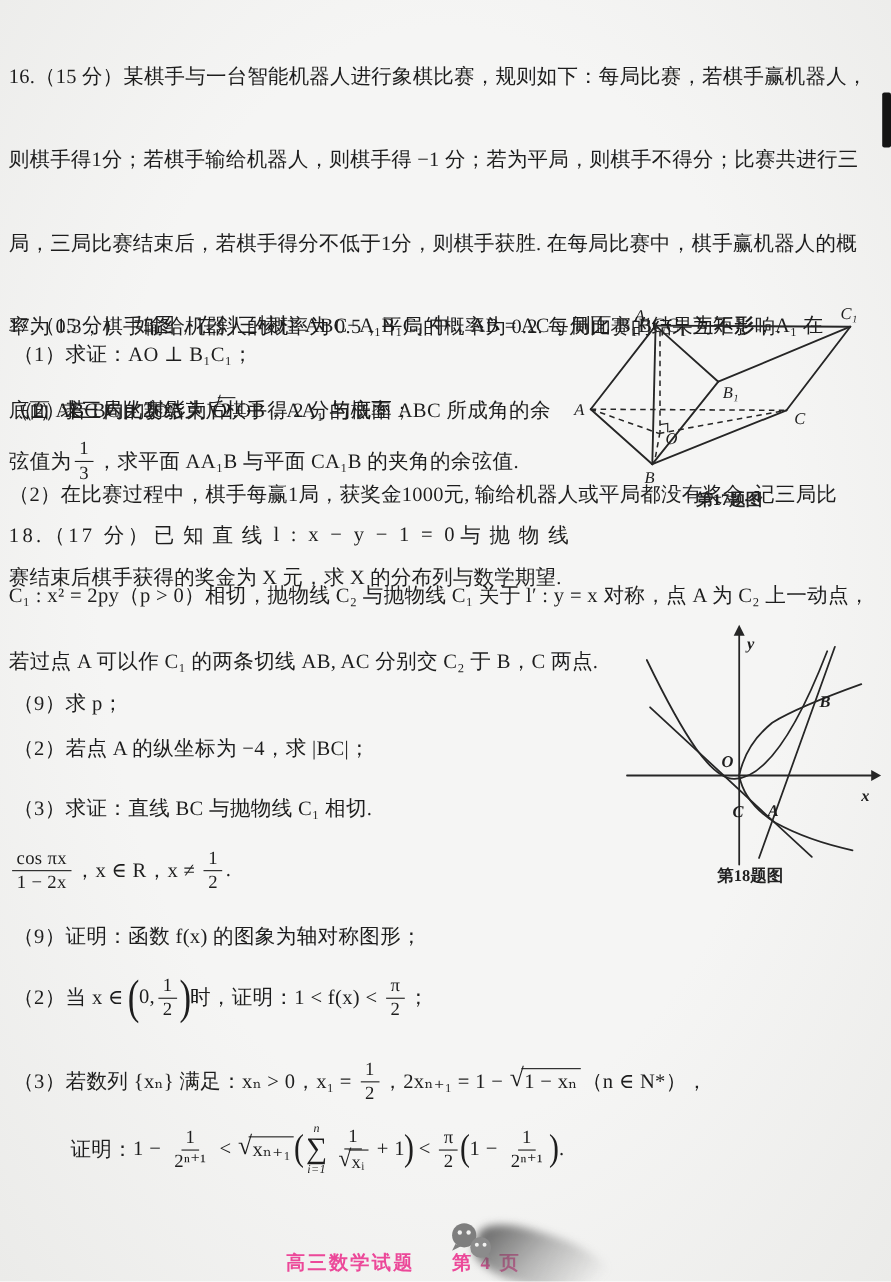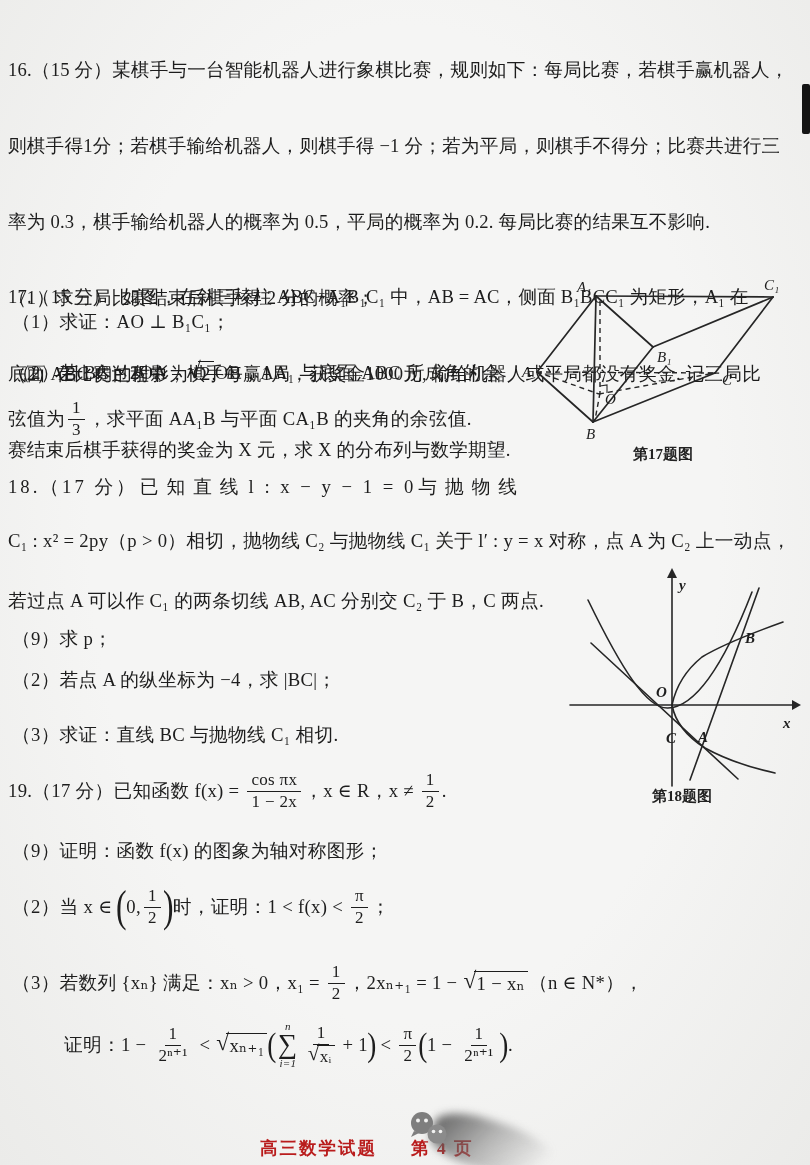--- a/index.html
+++ b/index.html
@@ -27,40 +27,41 @@
         margin:0 -3px;display:inline-block;}
   .medp{font-size:34px;font-weight:400;line-height:.85;transform:scaleX(.8);
         margin:0 -2px;display:inline-block;}
   .sum{display:inline-flex;flex-direction:column;align-items:center;line-height:1;
        margin:0 2px;}
   .sum .lim{font-size:11px;font-style:italic;}
   .sum .sigma{font-size:27px;line-height:.95;}
   .sp{letter-spacing:8px;}
   .sp2{letter-spacing:3px;}
   .footer{position:absolute;left:260px;top:1136px;display:flex;gap:34px;
-          font-size:17.5px;font-weight:bold;color:#b91c1c;letter-spacing:2px;}
+          font-size:17.5px;font-weight:bold;color:#ec4899;letter-spacing:2px;}
   .smudge{position:absolute;left:430px;top:1122px;width:128px;height:50px;
           background:linear-gradient(118deg, rgba(78,78,78,.85) 5%,
                      rgba(125,125,125,.5) 45%, rgba(190,190,190,0) 85%);
           border-radius:45% 60% 60% 45%;transform:rotate(17deg);
           filter:blur(4px);z-index:5;}
   .edgemark{position:absolute;left:802px;top:84px;width:8px;height:50px;
             background:#141414;border-radius:2px;}
   .wmark{position:absolute;left:400px;top:1104px;z-index:6;}
   svg text{font-family:"Liberation Serif","DejaVu Serif",serif;}
   .figlabel{font-style:italic;font-size:15px;fill:#1d1d1d;}
   .figcap{font-size:15px;font-weight:bold;fill:#222;font-style:normal;}
   .fig{position:absolute;}
 </style>
 </head>
 <body>
 
 <div class="block" style="left:8px;top:10px;">
   <div>16.（15 分）某棋手与一台智能机器人进行象棋比赛，规则如下：每局比赛，若棋手赢机器人，</div>
   <div>则棋手得1分；若棋手输给机器人，则棋手得 −1 分；若为平局，则棋手不得分；比赛共进行三</div>
+  <div>局，三局比赛结束后，若棋手得分不低于1分，则棋手获胜. 在每局比赛中，棋手赢机器人的概</div>
   <div>率为 0.3，棋手输给机器人的概率为 0.5，平局的概率为 0.2. 每局比赛的结果互不影响.</div>
   <div>（1）求三局比赛结束后棋手得 2 分的概率；</div>
   <div>（2）在比赛过程中，棋手每赢1局，获奖金1000元, 输给机器人或平局都没有奖金. 记三局比</div>
   <div>赛结束后棋手获得的奖金为 X 元，求 X 的分布列与数学期望.</div>
 </div>
 
 <div class="block p17lines" style="left:8px;top:236px;">
   <div>17.（15 分）  如图，在斜三棱柱 ABC−A₁B₁C₁ 中，AB = AC，侧面 B₁BCC₁ 为矩形，A₁ 在</div>
   <div>底面 ABC 内的射影为 O .</div>
 </div>
@@ -131,21 +132,20 @@
   <text class="figlabel" x="117" y="32" font-weight="bold">y</text>
   <text class="figlabel" x="221" y="170" font-weight="bold">x</text>
   <text class="figlabel" x="94" y="139" font-weight="bold">O</text>
   <text class="figlabel" x="183" y="85" font-weight="bold">B</text>
   <text class="figlabel" x="104" y="185" font-weight="bold">C</text>
   <text class="figlabel" x="136" y="184" font-weight="bold">A</text>
   <text class="figcap" x="120" y="243" text-anchor="middle">第18题图</text>
 </svg>
 
 <div class="fline" style="left:8px;top:764px;height:54px;">
-  <span>19.（17 分）已知函数 f(x) = </span>
   <span class="frac"><span class="num">cos πx</span><span class="den">1 − 2x</span></span>
   <span>，x ∈ R，x ≠ </span>
   <span class="frac"><span class="num">1</span><span class="den">2</span></span>
   <span>.</span>
 </div>
 <div class="tline" style="left:12px;top:838px;">（9）证明：函数 f(x) 的图象为轴对称图形；</div>
 <div class="fline" style="left:12px;top:878px;height:58px;">
   <span>（2）当 x ∈ </span>
   <span class="bigp">(</span>
   <span>0,</span>

